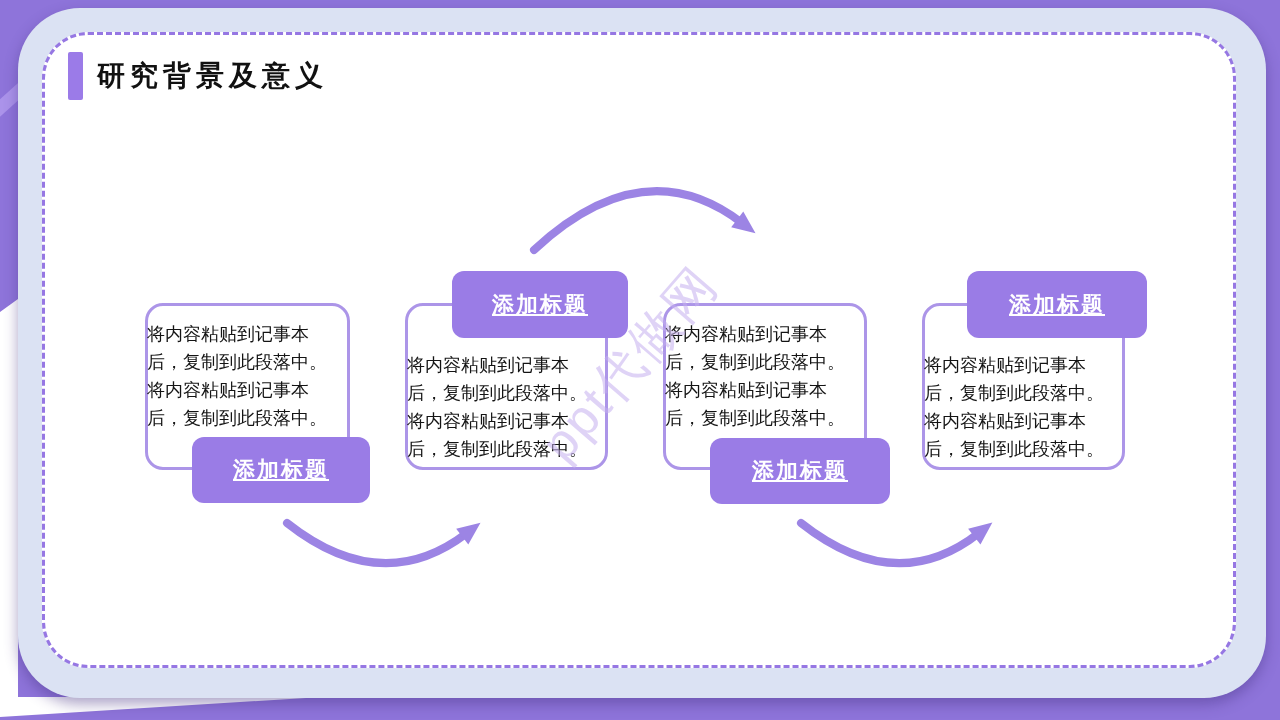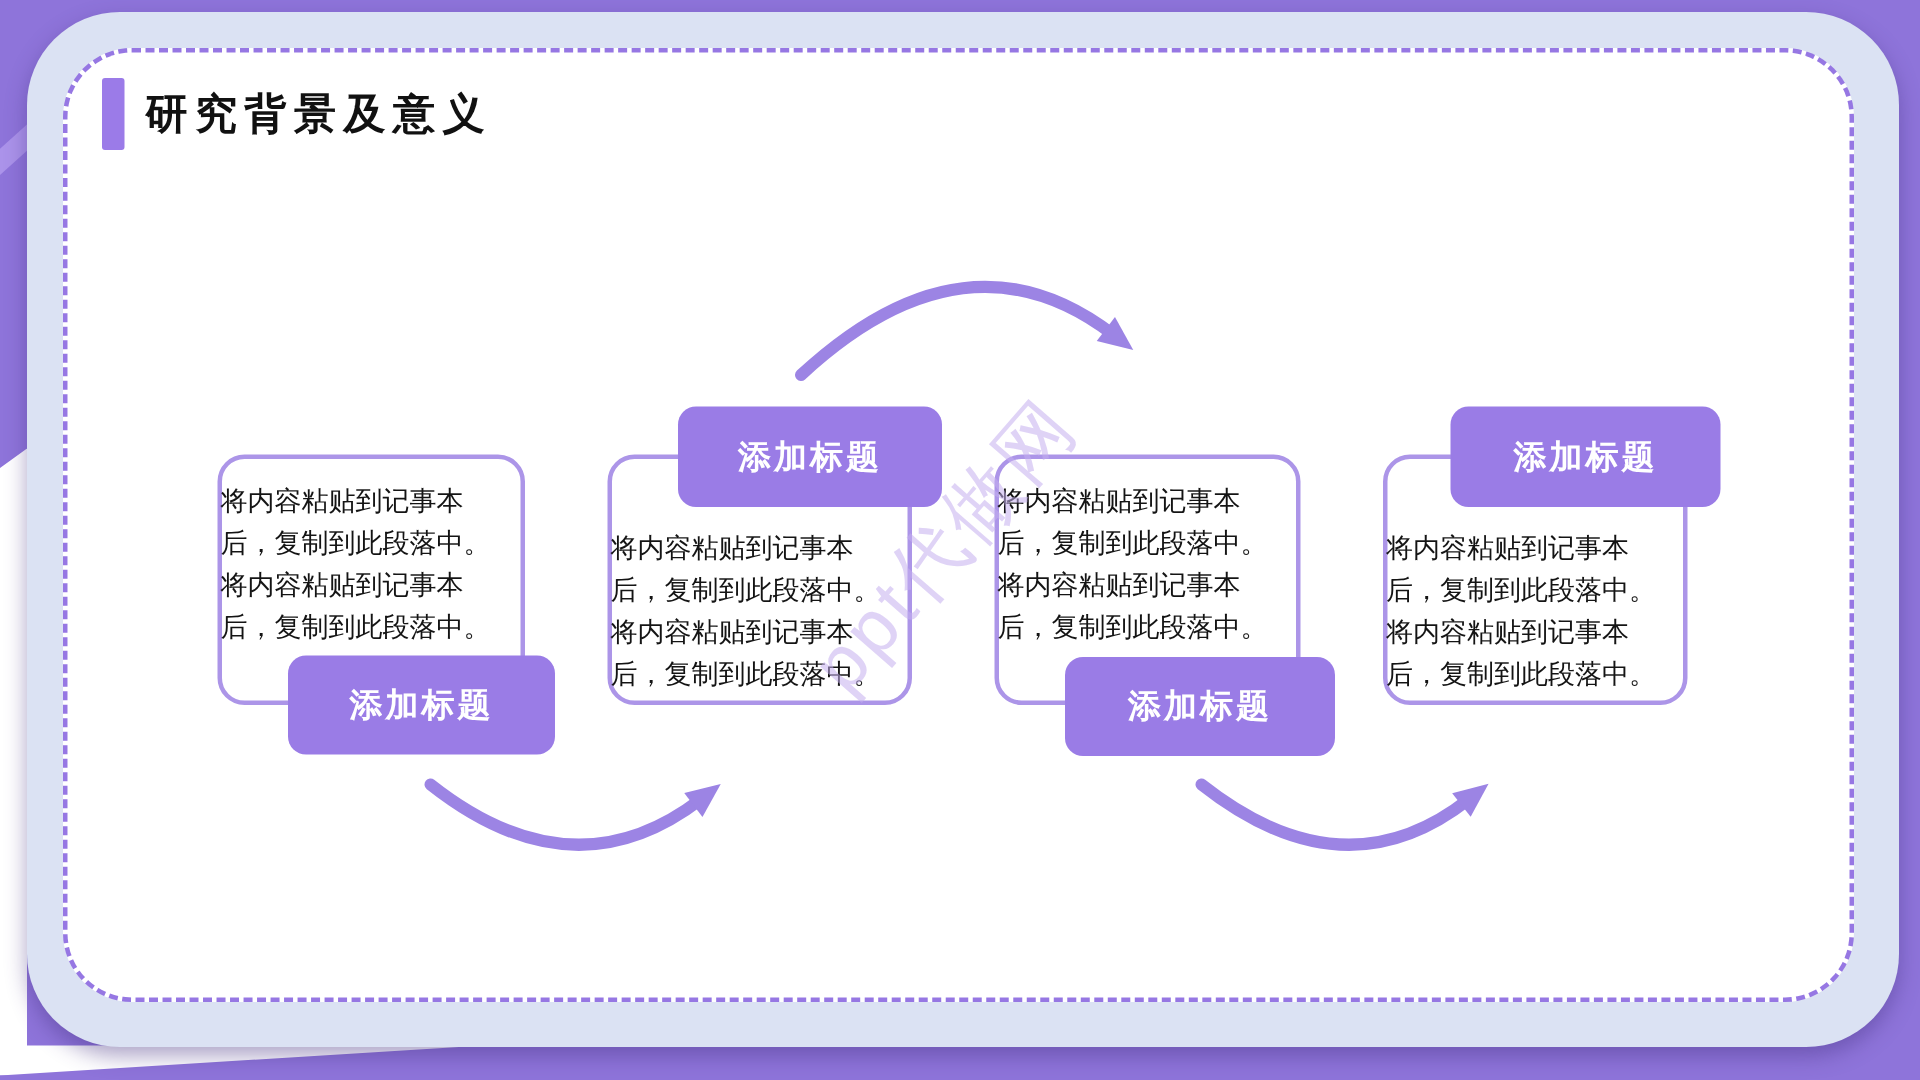--- a/index.html
+++ b/index.html
@@ -48,20 +48,21 @@
   }
   .cbox-text{
     position:absolute;text-align:left;color:#141414;
     font-size:18px;line-height:28px;font-weight:500;white-space:nowrap;
   }
   .badge{
     position:absolute;background:#9A7CE6;border-radius:12px;
     display:flex;align-items:center;justify-content:center;
     color:#ffffff;font-size:22px;font-weight:700;letter-spacing:2px;
     z-index:4;
+    text-decoration:underline;
   }
 
   
   .box-1{left:145px;top:303px;width:205px;height:167px;}
   .text-1{left:147px;top:320px;width:201px;}
   .badge-1{left:192px;top:437px;width:178px;height:66px;}
 
   .box-2{left:405px;top:303px;width:203px;height:167px;}
   .text-2{left:407px;top:351px;width:199px;}
   .badge-2{left:452px;top:271px;width:176px;height:67px;}

